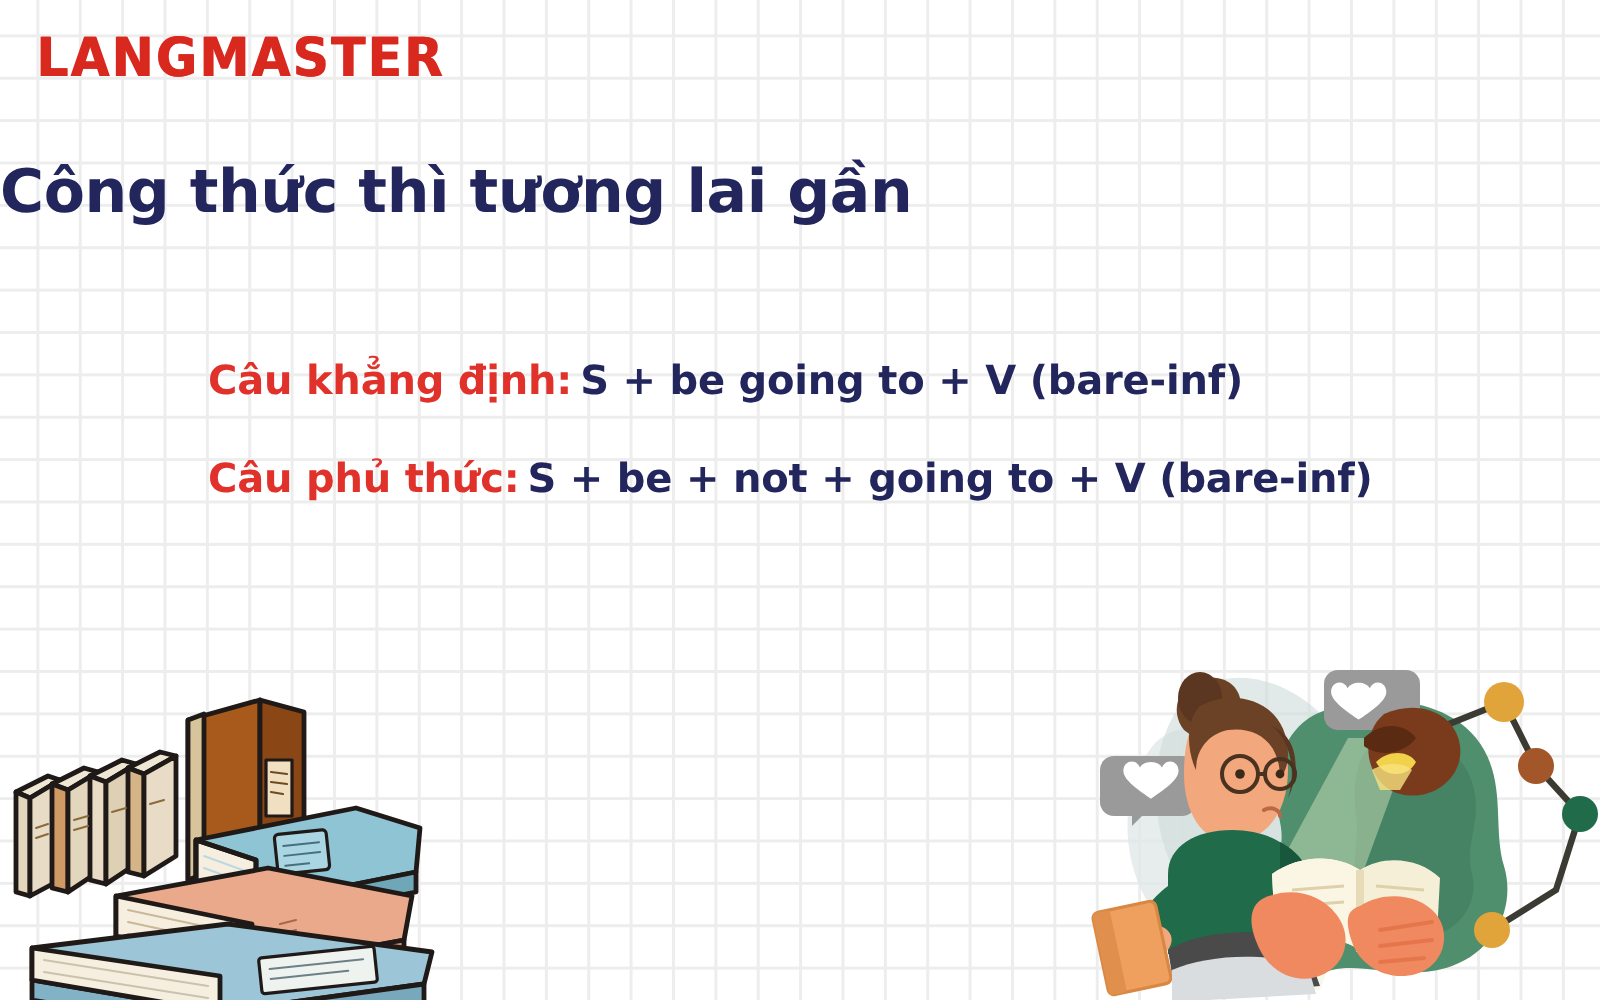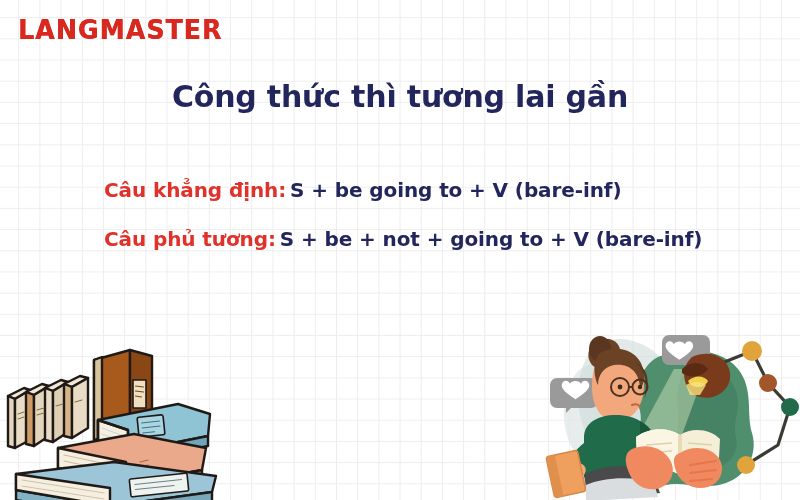--- a/index.html
+++ b/index.html
@@ -42,21 +42,21 @@
     white-space: nowrap;
     text-shadow: 0.5px 0 0 #d9281e;
   }
 
   
   #title {
     position: absolute;
     left: 0;
     top: 79px;
     width: 800px;
-    text-align: center;
+    text-align: left;
     font-family: "DejaVu Sans", sans-serif;
     font-weight: bold;
     font-size: 30px;
     letter-spacing: -0.2px;
     color: #23265c;
     line-height: 1.2;
     white-space: nowrap;
   }
 
   
@@ -106,21 +106,21 @@
 
   <div id="logo">LANGMASTER</div>
 
   <div id="title">Công thức thì tương lai gần</div>
 
   <div id="formulas">
     <div class="formula-line">
       <span class="f-label">Câu khẳng định:</span><span class="f-body">S + be going to + V (bare-inf)</span>
     </div>
     <div class="formula-line">
-      <span class="f-label">Câu phủ tương:</span><span class="f-body">S + be + not + going to + V (bare-inf)</span>
+      <span class="f-label">Câu phủ thức:</span><span class="f-body">S + be + not + going to + V (bare-inf)</span>
     </div>
   </div>
 
   <div id="books-illustration">
     <svg class="ill-svg" width="225" height="164" viewBox="0 0 225 164" xmlns="http://www.w3.org/2000/svg">
       <g stroke="#1f1a17" stroke-width="2.4" stroke-linejoin="round" stroke-linecap="round">
 
         <g>
           <path d="M92 24 L128 14 L128 96 L92 104 Z" fill="#a85a1c"></path>
           <path d="M128 14 L150 20 L150 100 L128 96 Z" fill="#8a4715"></path>

